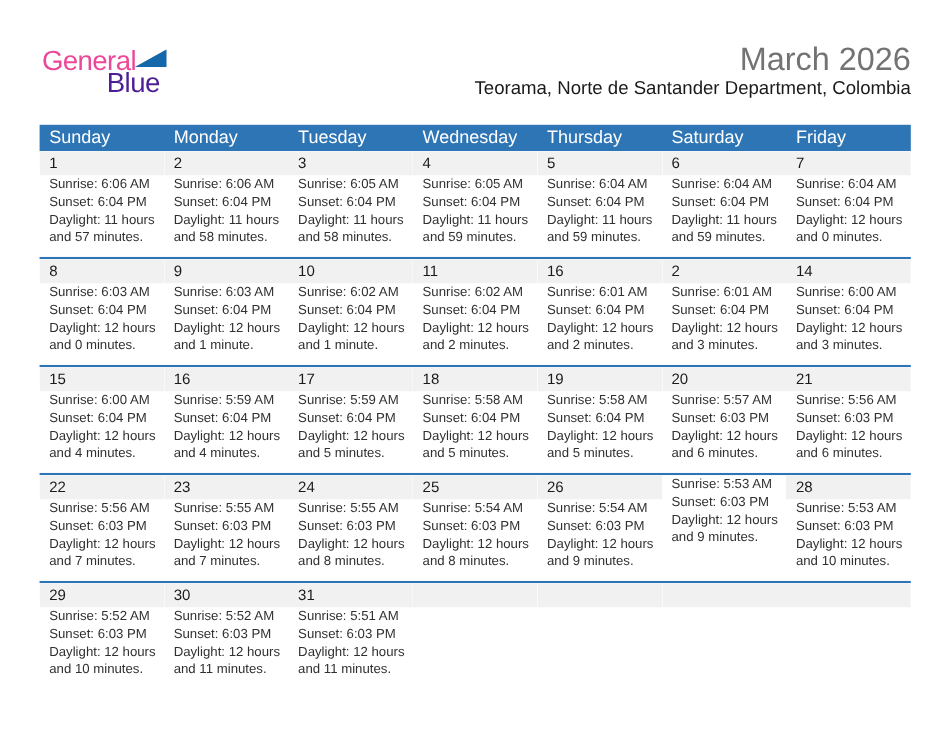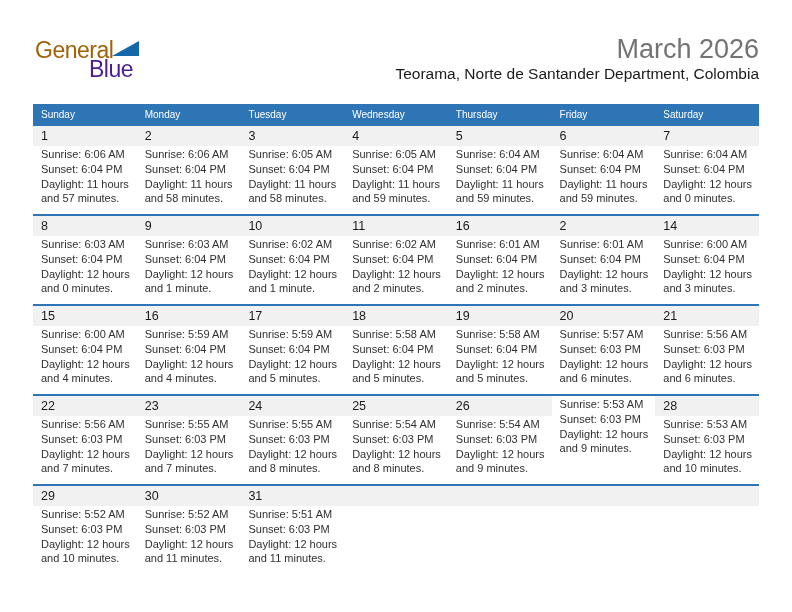--- a/index.html
+++ b/index.html
@@ -10,21 +10,21 @@
     width: 792px;
     height: 612px;
     background: #ffffff;
     overflow: hidden;
   }
 
   
   .logo { position: absolute; left: 35px; top: 37px; width: 130px; height: 48px; }
   .logo-general {
     position: absolute; left: 0; top: 0;
-    font-size: 23px; font-weight: 500; color: #a16207; letter-spacing: -0.5px;
+    font-size: 23px; font-weight: 500; color: #ec4899; letter-spacing: -0.5px;
   }
   .logo-triangle {
     position: absolute; left: 77px; top: 4px;
     width: 27px; height: 15px;
     background: #1467a8;
     clip-path: polygon(0 100%, 100% 0, 100% 100%);
   }
   .logo-blue {
     position: absolute; left: 54px; top: 19px;
     font-size: 23px; font-weight: 500; color: #4c1d95; letter-spacing: -0.5px;
@@ -35,21 +35,21 @@
   .title { font-size: 27px; font-weight: 400; color: #737373; }
   .subtitle { font-size: 15.5px; font-weight: 400; color: #1a1a1a; }
 
   
   .calendar { position: absolute; left: 33px; top: 104px; width: 726px; }
   .day-headers {
     display: grid; grid-template-columns: repeat(7, 1fr);
     background: #2e75b5; height: 22px;
   }
   .day-header-cell {
-    color: #ffffff; font-size: 10px; line-height: 22px; padding-left: 8px;
+    color: #ffffff; font-size: 15px; line-height: 22px; padding-left: 8px;
     overflow: hidden; white-space: nowrap;
   }
   .week-row {
     border-top: 2px solid #2e75b5;
     height: 90px;
     display: grid; grid-template-columns: repeat(7, 1fr);
   }
   .week-row:first-child { border-top: none; height: 88px; }
   .day-cell { background: #ffffff; overflow: hidden; }
   .day-number {
@@ -77,22 +77,22 @@
     <div class="subtitle">Teorama, Norte de Santander Department, Colombia</div>
   </div>
 
   <div class="calendar">
     <div class="day-headers">
         <div class="day-header-cell">Sunday</div>
         <div class="day-header-cell">Monday</div>
         <div class="day-header-cell">Tuesday</div>
         <div class="day-header-cell">Wednesday</div>
         <div class="day-header-cell">Thursday</div>
+        <div class="day-header-cell">Saturday</div>
         <div class="day-header-cell">Friday</div>
-        <div class="day-header-cell">Saturday</div>
       </div>
     <div id="weeks">
         <div class="week-row">
           <div class="day-cell">
             <div class="day-number">1</div>
             <div class="day-details">
               <div class="">Sunrise: 6:06 AM</div>
               <div class="">Sunset: 6:04 PM</div>
               <div class="">Daylight: 11 hours</div>
               <div class="">and 57 minutes.</div>

